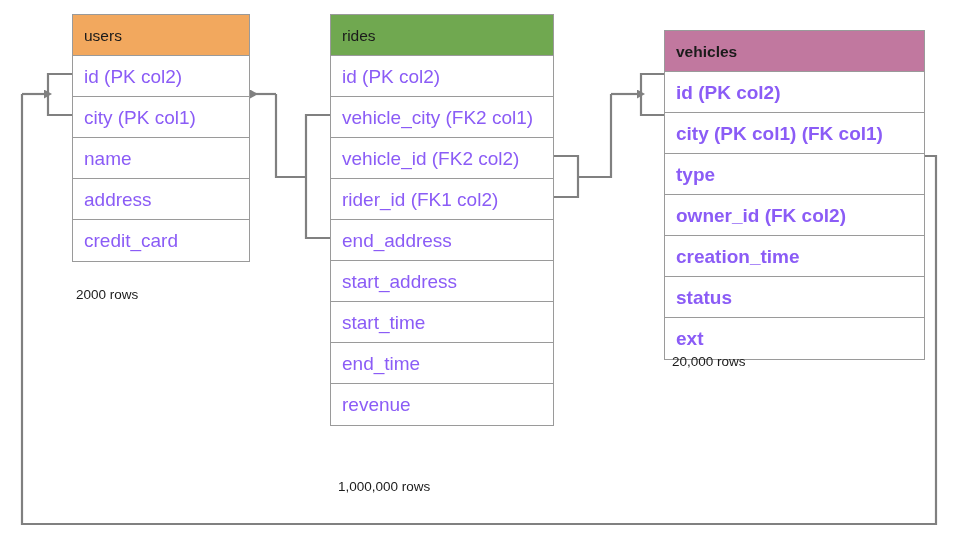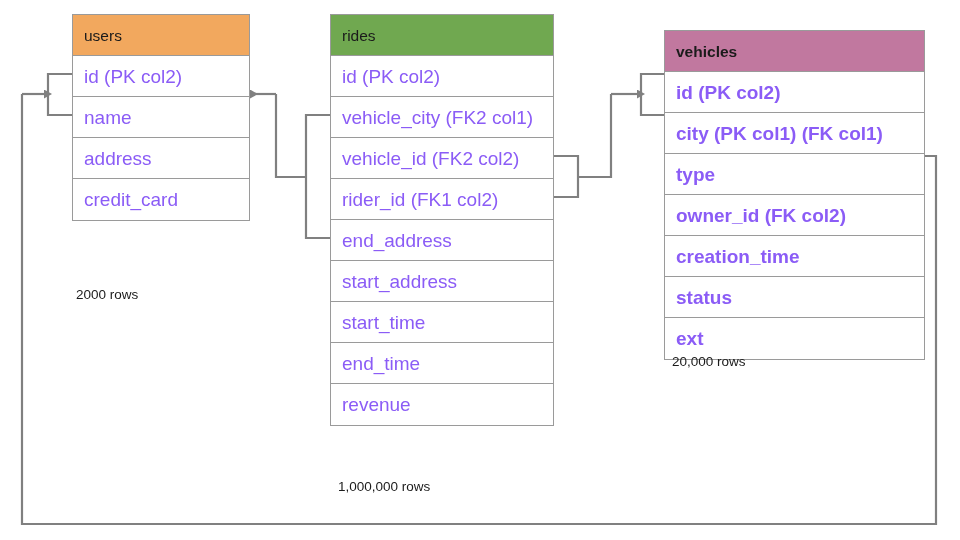--- a/index.html
+++ b/index.html
@@ -108,20 +108,21 @@
 
         <path d="M 22 94 L 44 94" marker-end="url(#arrowR)"></path>
       </g>
 
     </g>
   </svg>
 
   <div class="table-box" style="left:72px; top:14px; width:178px;">
     <div class="tbl-header" style="background:#F2A85E;">users</div>
     <div class="tbl-row">id (PK col2)</div>
+    <div class="tbl-row">city (PK col1)</div>
     <div class="tbl-row">name</div>
     <div class="tbl-row">address</div>
     <div class="tbl-row last">credit_card</div>
   </div>
   <div class="rows-label" style="left:76px; top:271px;margin-top:16px;">2000 rows</div>
 
   <div class="table-box" style="left:330px; top:14px; width:224px;">
     <div class="tbl-header" style="background:#70A850;">rides</div>
     <div class="tbl-row">id (PK col2)</div>
     <div class="tbl-row">vehicle_city (FK2 col1)</div>

